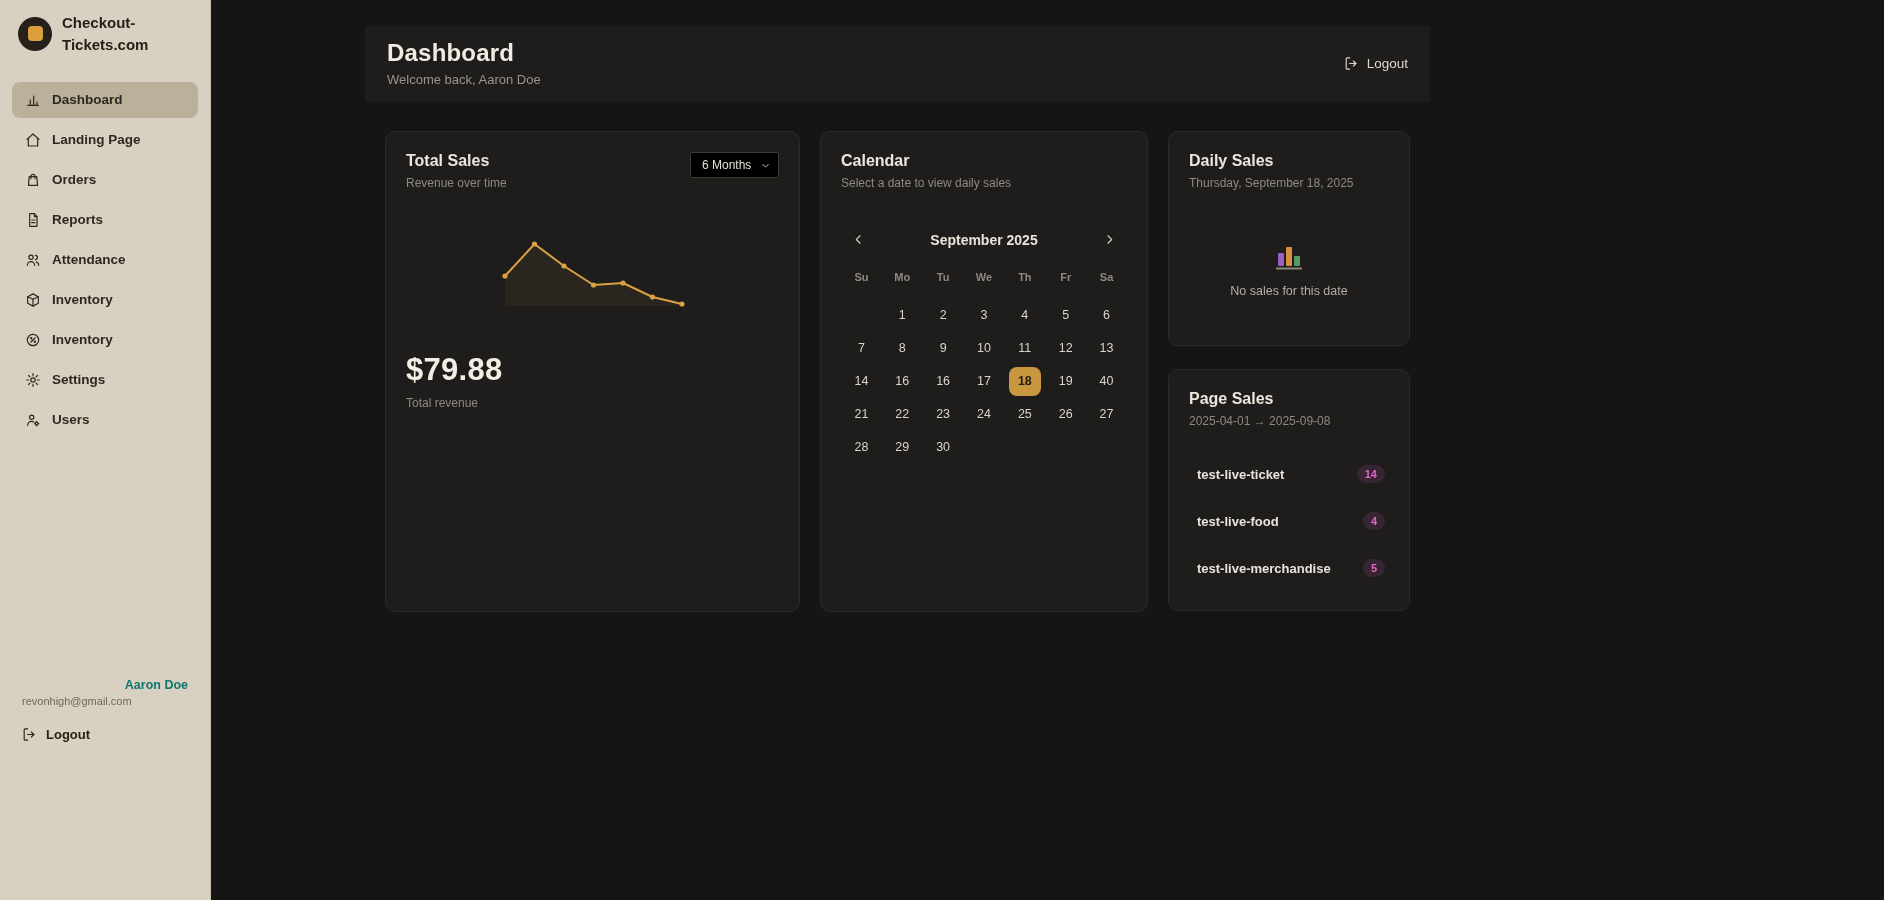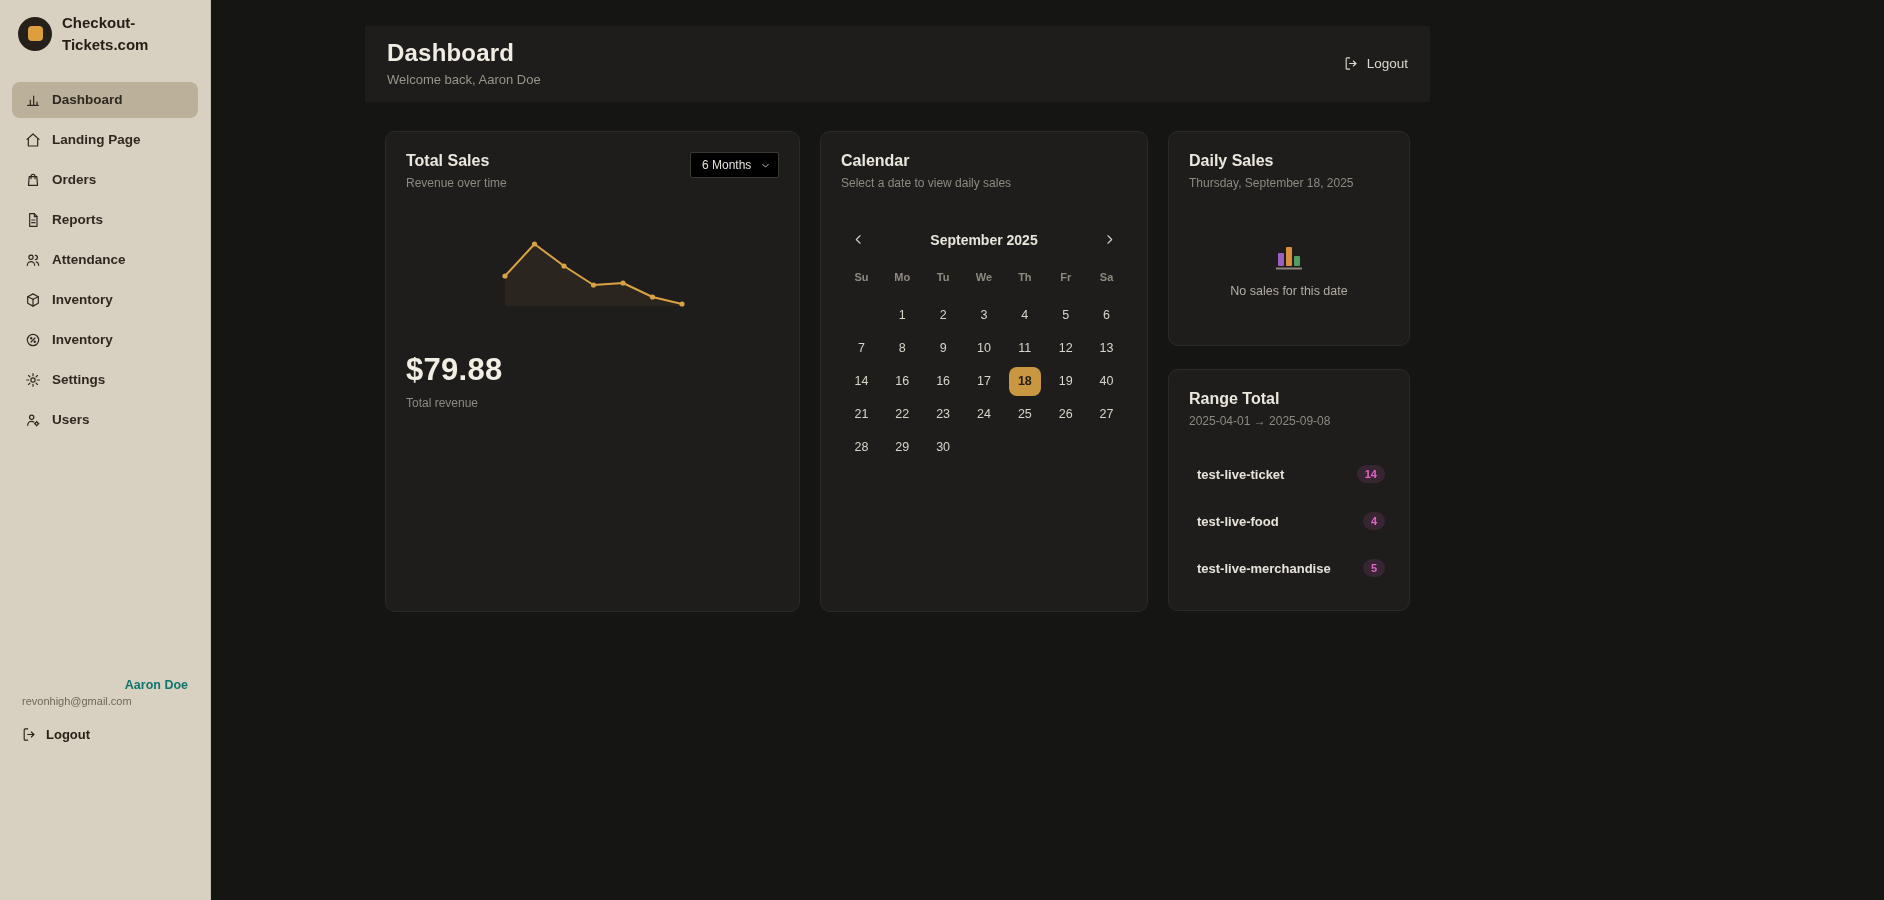--- a/index.html
+++ b/index.html
@@ -398,21 +398,21 @@
                 <rect x="12" y="5" width="6" height="19" rx="1" fill="#d98f3d"></rect>
                 <rect x="20" y="14" width="6" height="10" rx="1" fill="#4f9d62"></rect>
                 <line x1="2" y1="26.5" x2="28" y2="26.5" stroke="#8a867c" stroke-width="2"></line>
               </svg>
             </span>
             <div class="daily-msg">No sales for this date</div>
           </div>
         </section>
 
         <section class="card card-range">
-          <div class="card-title">Range Total</div>
+          <div class="card-title">Page Sales</div>
           <div class="card-sub">2025-04-01 → 2025-09-08</div>
           <div class="range-list" id="range-list">
               <div class="range-row">
                 <span class="range-label">test-live-ticket</span>
                 <span class="range-badge">14</span>
               </div>
               <div class="range-row">
                 <span class="range-label">test-live-food</span>
                 <span class="range-badge">4</span>
               </div>

